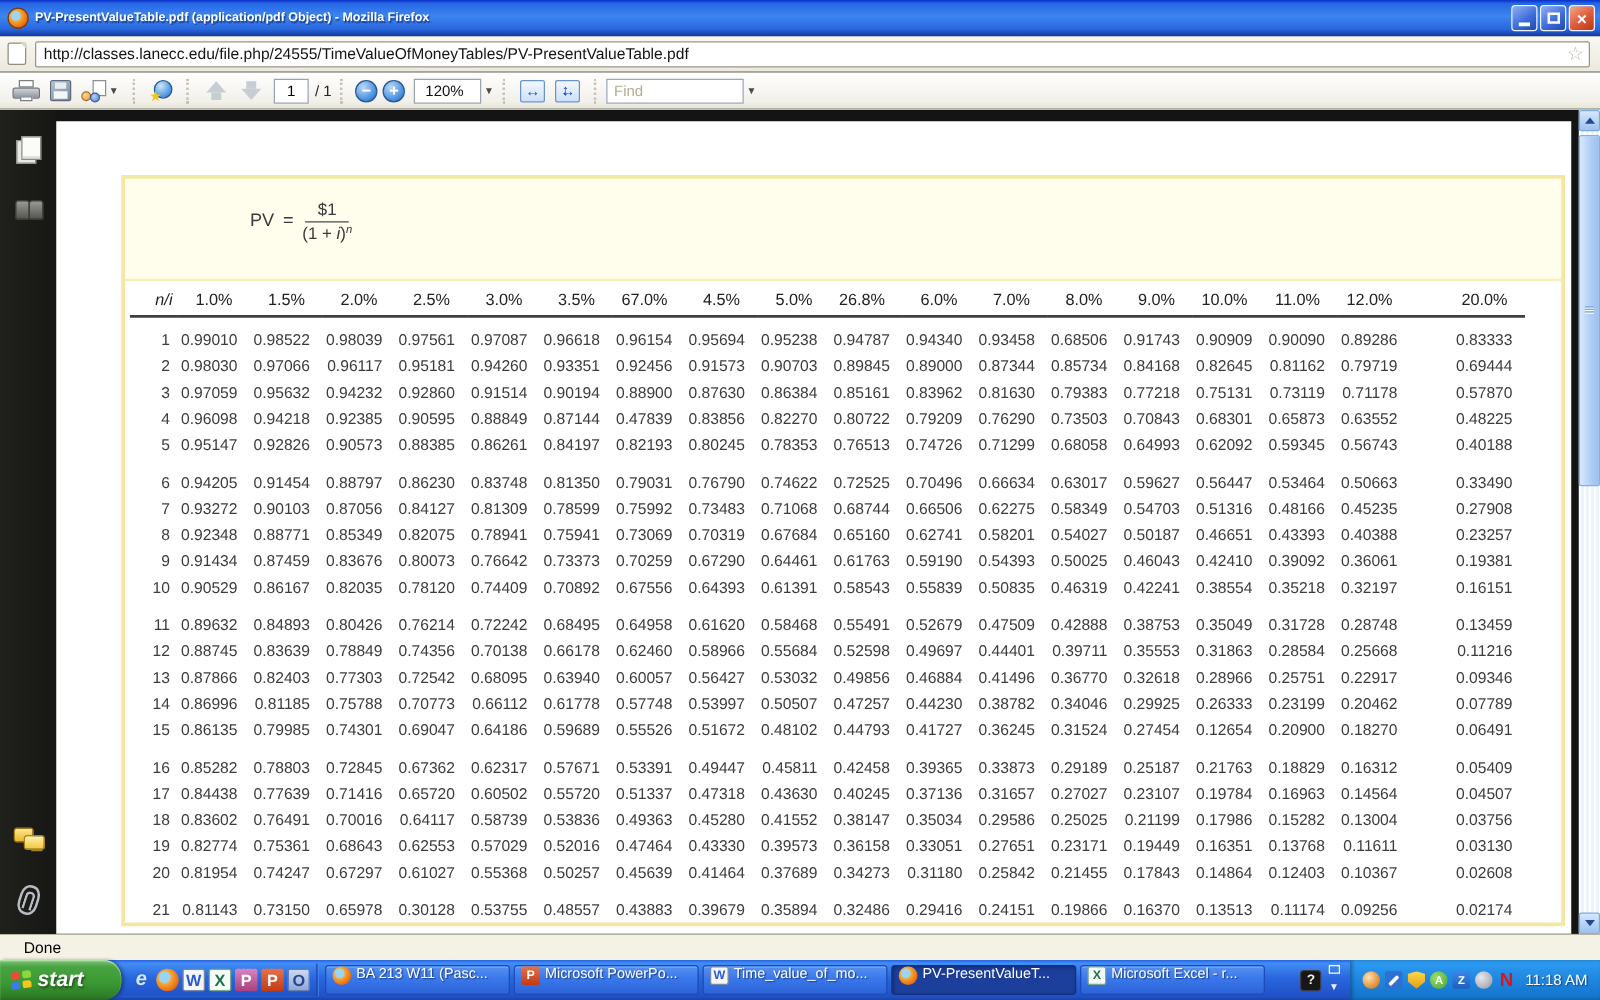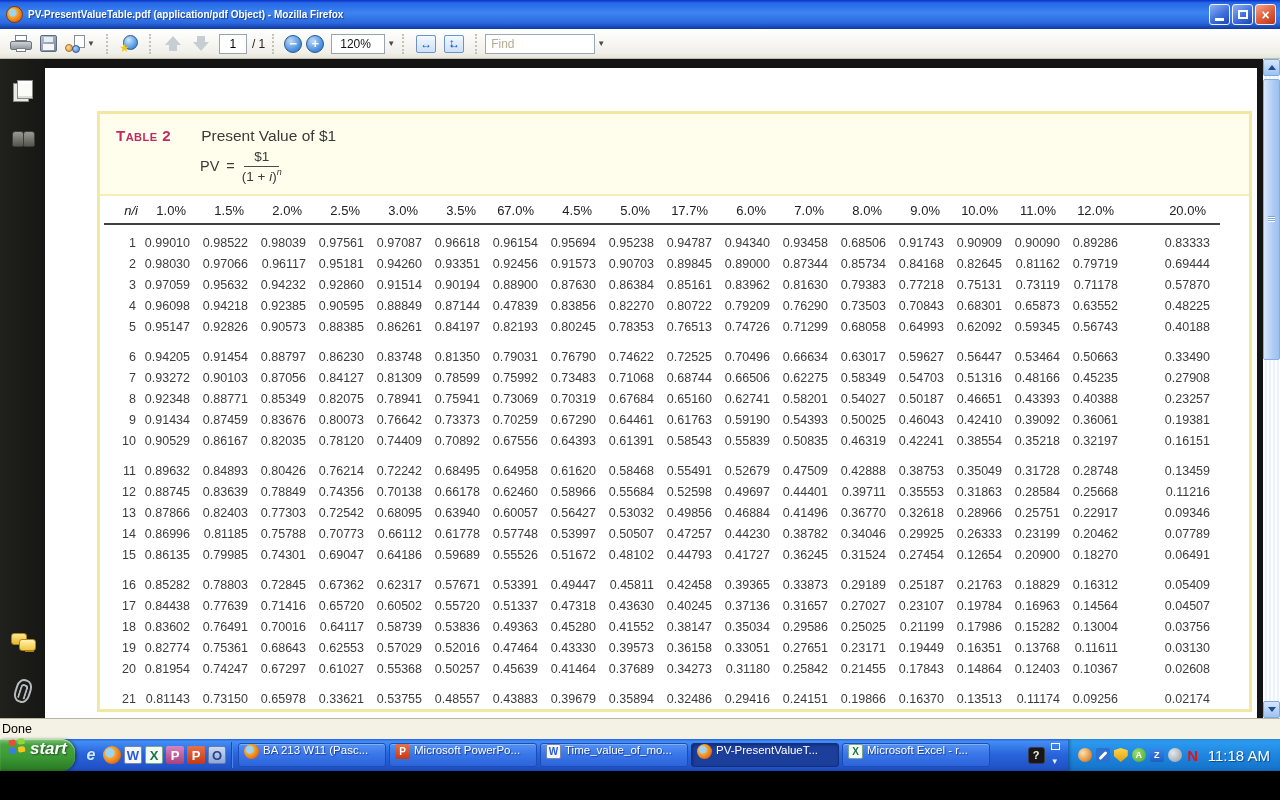--- a/index.html
+++ b/index.html
@@ -146,26 +146,26 @@
   .sb-down-arrow { width:0; height:0; border-left:4px solid transparent; border-right:4px solid transparent;
     border-top:5px solid #22488f; }
   .sb-thumb { margin-top:3px; height:281px; background:linear-gradient(90deg,#d8e8fc,#aecdf5 60%,#9cc0f0);
     border:1px solid #88aede; border-radius:2px; position:relative; }
   .sb-thumb::after { content:''; position:absolute; left:4px; top:136px; width:7px; height:1px;
     background:#7fa8dc; box-shadow:0 2px 0 #7fa8dc,0 4px 0 #7fa8dc,0 1px 0 #fff,0 3px 0 #fff,0 5px 0 #fff; }
   .sb-spacer { flex:1; }
 
   
   .statusbar { height:21px; background:#f3f2e4; border-top:1px solid #b9b5a3; display:flex; align-items:center;
-    padding-left:2px; font-size:12.5px; color:#000; }
+    padding-left:19px; font-size:12.5px; color:#000; }
 
   
   .taskbar { height:32px; background:linear-gradient(180deg,#2663e0 0%,#418df5 8%,#2a66dd 45%,#1f51c4 92%,#1844ab 100%);
     display:flex; align-items:center; }
-  .startbtn { height:32px; width:75px; flex:none; display:flex; align-items:flex-start; gap:5px; padding-left:9px;
+  .startbtn { height:32px; width:97px; flex:none; display:flex; align-items:center; gap:5px; padding-left:9px;
     border-radius:0 14px 14px 0; cursor:default;
     background:linear-gradient(180deg,#7dc27d 0%,#47a33f 18%,#3c9a34 55%,#2d7f27 90%,#25691f 100%);
     box-shadow:inset 0 1px 1px #b8e6a8, 2px 0 3px rgba(0,0,0,0.35); }
   .startbtn .label { color:#fff; font-style:italic; font-weight:bold; font-size:17px; text-shadow:1px 1px 2px #1e4f1a; }
   .winflag { width:16px; height:15px; display:grid; grid-template-columns:7px 7px; grid-template-rows:6px 6px;
     gap:1.5px; transform:skewY(-6deg) rotate(-3deg); }
   .winflag i { border-radius:1px 3px 1px 2px; }
   .winflag i:nth-child(1){ background:#ed4a3a; } .winflag i:nth-child(2){ background:#8ed63e; }
   .winflag i:nth-child(3){ background:#3a7de8; } .winflag i:nth-child(4){ background:#f5c620; }
   .quicklaunch { display:flex; align-items:center; padding:0 5px 0 7px; gap:3px; border-right:1px solid #1b47b0;
@@ -209,41 +209,48 @@
     background:#fff; transform:rotate(-45deg); border-radius:2px; }
   .shield-tray-icon { background:linear-gradient(#ffd84a,#e0a010); 
     clip-path:polygon(50% 0,100% 16%,100% 58%,50% 100%,0 58%,0 16%); }
   .green-a-tray-icon { border-radius:50%; background:radial-gradient(circle at 35% 35%,#9ade6a,#4ba332); color:#fff; }
   .green-a-tray-icon::after { content:'A'; }
   .z-tray-icon { background:linear-gradient(#3a86e8,#1f5ec0); border-radius:2px; color:#fff; }
   .z-tray-icon::after { content:'Z'; }
   .speaker-tray-icon { border-radius:50%; background:radial-gradient(circle at 35% 35%,#e6e9ee,#8f979e); }
   .novell-tray-icon { color:#e01414; font-size:15px; }
   .novell-tray-icon::after { content:'N'; }
-  .clock { color:#fff; font-size:15px; margin-left:4px; text-shadow:1px 1px 1px #0d4a8a; white-space:nowrap; }
+  .clock { color:#fff; font-size:12px; margin-left:4px; text-shadow:1px 1px 1px #0d4a8a; white-space:nowrap; }
 </style>
 </head>
 <body>
 
 <div class="screen">
 
   <div class="titlebar">
     <span class="ff-logo"></span>
     <span class="title-text">PV-PresentValueTable.pdf (application/pdf Object) - Mozilla Firefox</span>
     <span class="winbtns">
       <span class="wbtn min">
           <i class="minbar"></i>
         </span>
       <span class="wbtn rest">
           <i class="restbox"></i>
         </span>
       <span class="wbtn close">×</span>
     </span>
   </div>
 
+  <div class="urlrow">
+    <span class="page-ico"></span>
+    <div class="urlfield">
+      <span class="urltext">http://classes.lanecc.edu/file.php/24555/TimeValueOfMoneyTables/PV-PresentValueTable.pdf</span>
+      <span class="star">☆</span>
+    </div>
+  </div>
 
   <div class="pdfbar">
     <span class="tbtn">
       <span class="print-ico">
           <i class="ppaper"></i>
           <i class="pbody"></i>
           <i class="pout"></i>
         </span>
     </span>
     <span class="tbtn">
@@ -297,24 +304,20 @@
         <span class="navico pages-icon"></span>
         <span class="navico bookmarks-icon"></span>
         <span class="navico comments-icon"></span>
         <span class="navico attachments-icon"></span>
       </div>
 
     <div class="pagewrap">
       <div class="page">
         <div class="pv-box">
           <div class="pv-head">
-            <div class="titleline">
-              <span class="tbl-label">Table 2</span>
-              <span class="tbl-title">Present Value of $1</span>
-            </div>
             <div class="formula">
               <span>PV</span>
               <span>=</span>
               <span class="frac">
                 <span class="num">$1</span>
                 <span class="den"><span>(1 + </span><i>i</i><span>)</span><sup>n</sup></span>
               </span>
             </div>
           </div>
           <table class="pv-table">
@@ -344,21 +347,21 @@
                   <th>n/i</th>
                   <th>1.0%</th>
                   <th>1.5%</th>
                   <th>2.0%</th>
                   <th>2.5%</th>
                   <th>3.0%</th>
                   <th>3.5%</th>
                   <th>67.0%</th>
                   <th>4.5%</th>
                   <th>5.0%</th>
-                  <th>17.7%</th>
+                  <th>26.8%</th>
                   <th>6.0%</th>
                   <th>7.0%</th>
                   <th>8.0%</th>
                   <th>9.0%</th>
                   <th>10.0%</th>
                   <th>11.0%</th>
                   <th>12.0%</th>
                   <th>20.0%</th>
                 </tr>
               </thead>
@@ -781,21 +784,21 @@
                   <td>0.14864</td>
                   <td>0.12403</td>
                   <td>0.10367</td>
                   <td>0.02608</td>
                 </tr>
                 <tr class="gap">
                   <td class="ncol">21</td>
                   <td>0.81143</td>
                   <td>0.73150</td>
                   <td>0.65978</td>
-                  <td>0.33621</td>
+                  <td>0.30128</td>
                   <td>0.53755</td>
                   <td>0.48557</td>
                   <td>0.43883</td>
                   <td>0.39679</td>
                   <td>0.35894</td>
                   <td>0.32486</td>
                   <td>0.29416</td>
                   <td>0.24151</td>
                   <td>0.19866</td>
                   <td>0.16370</td>

